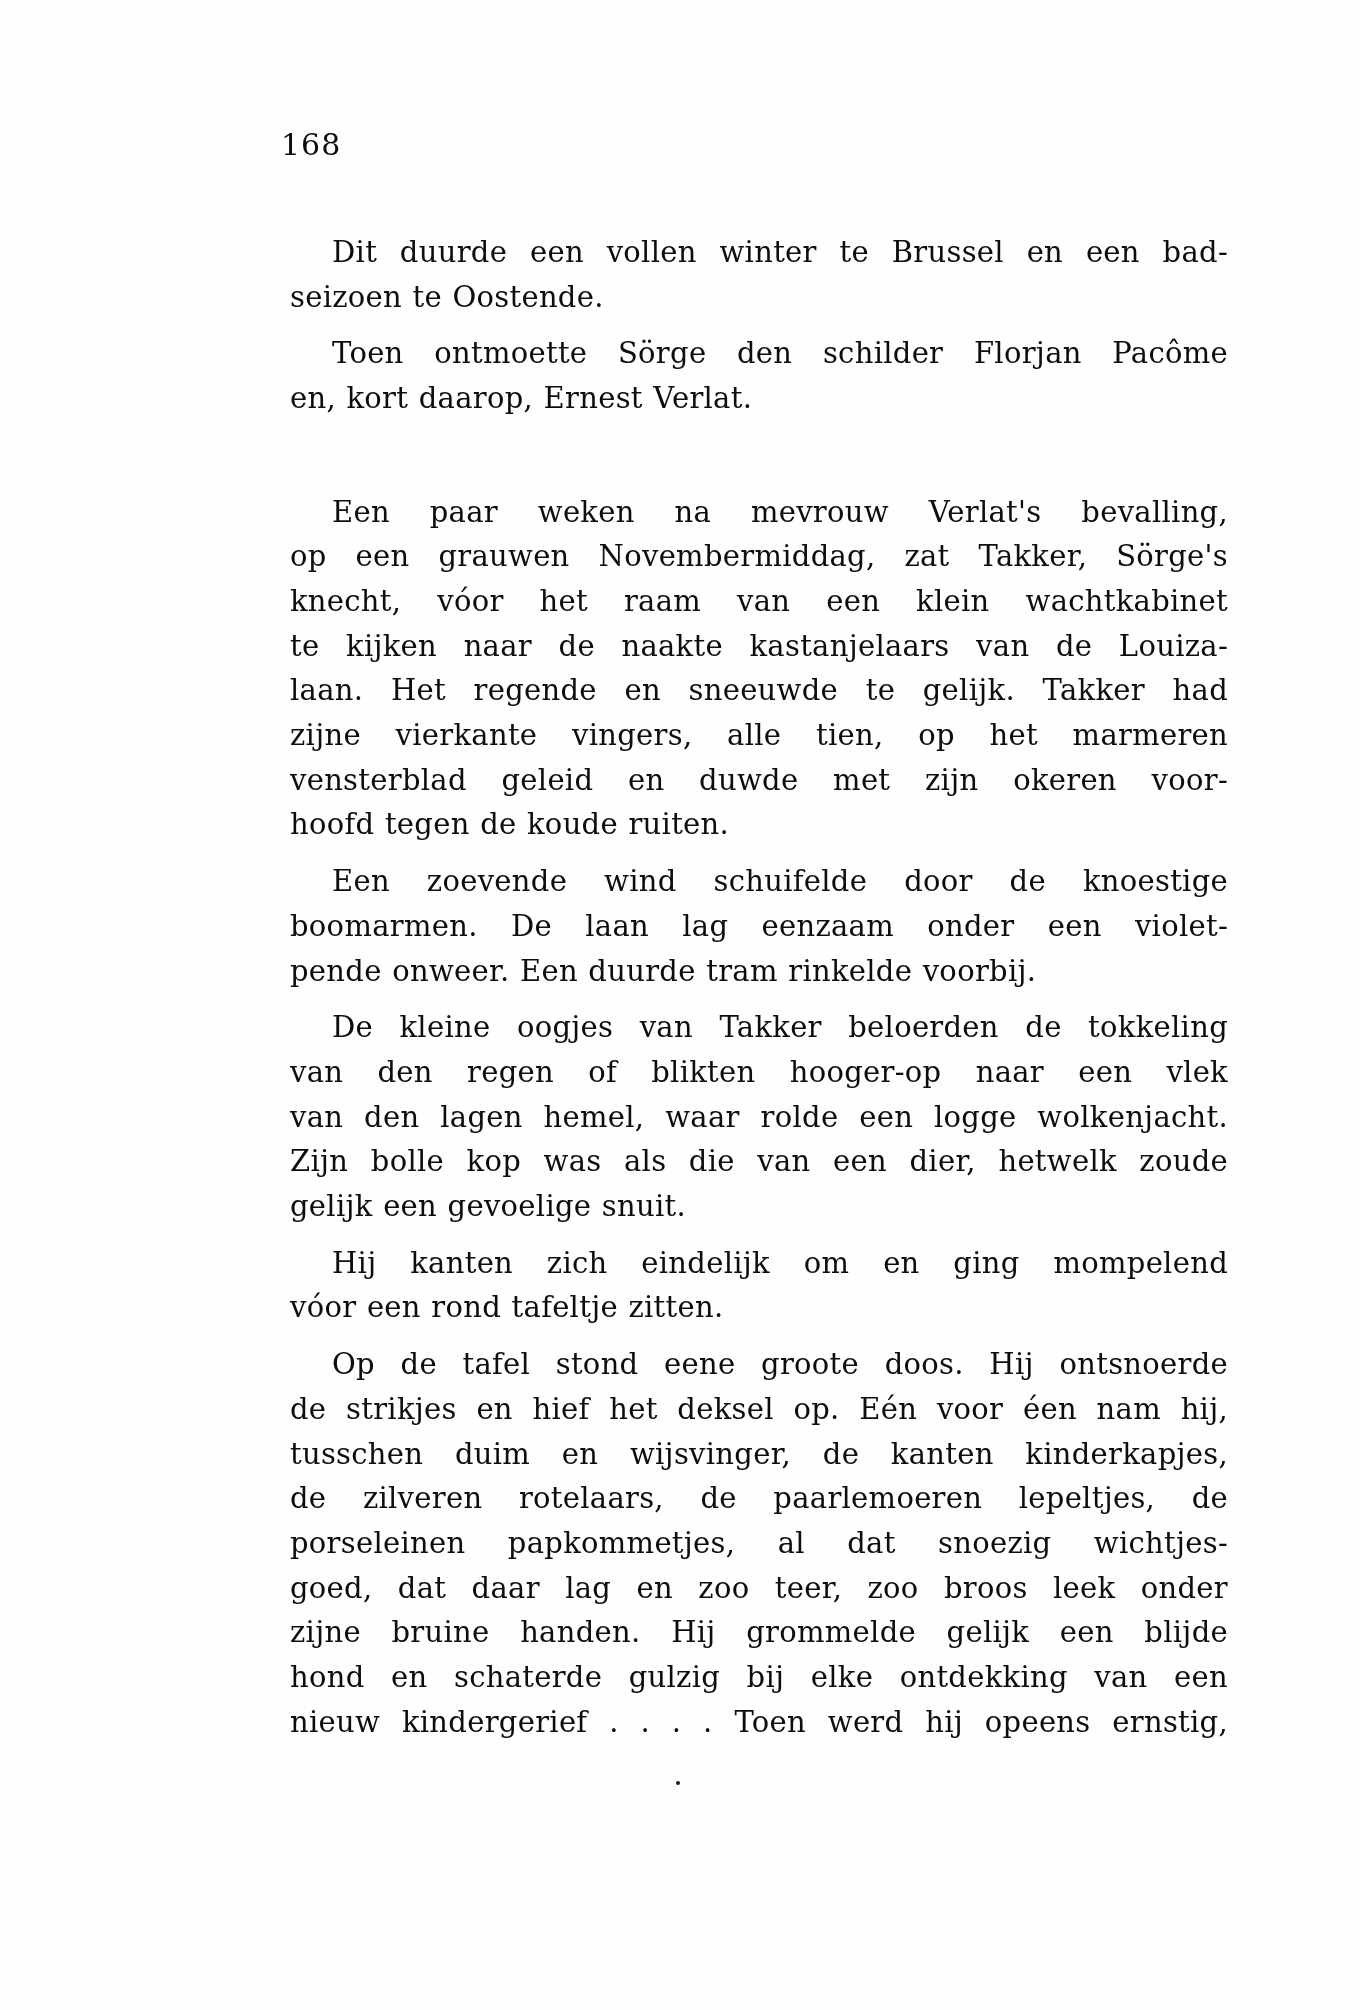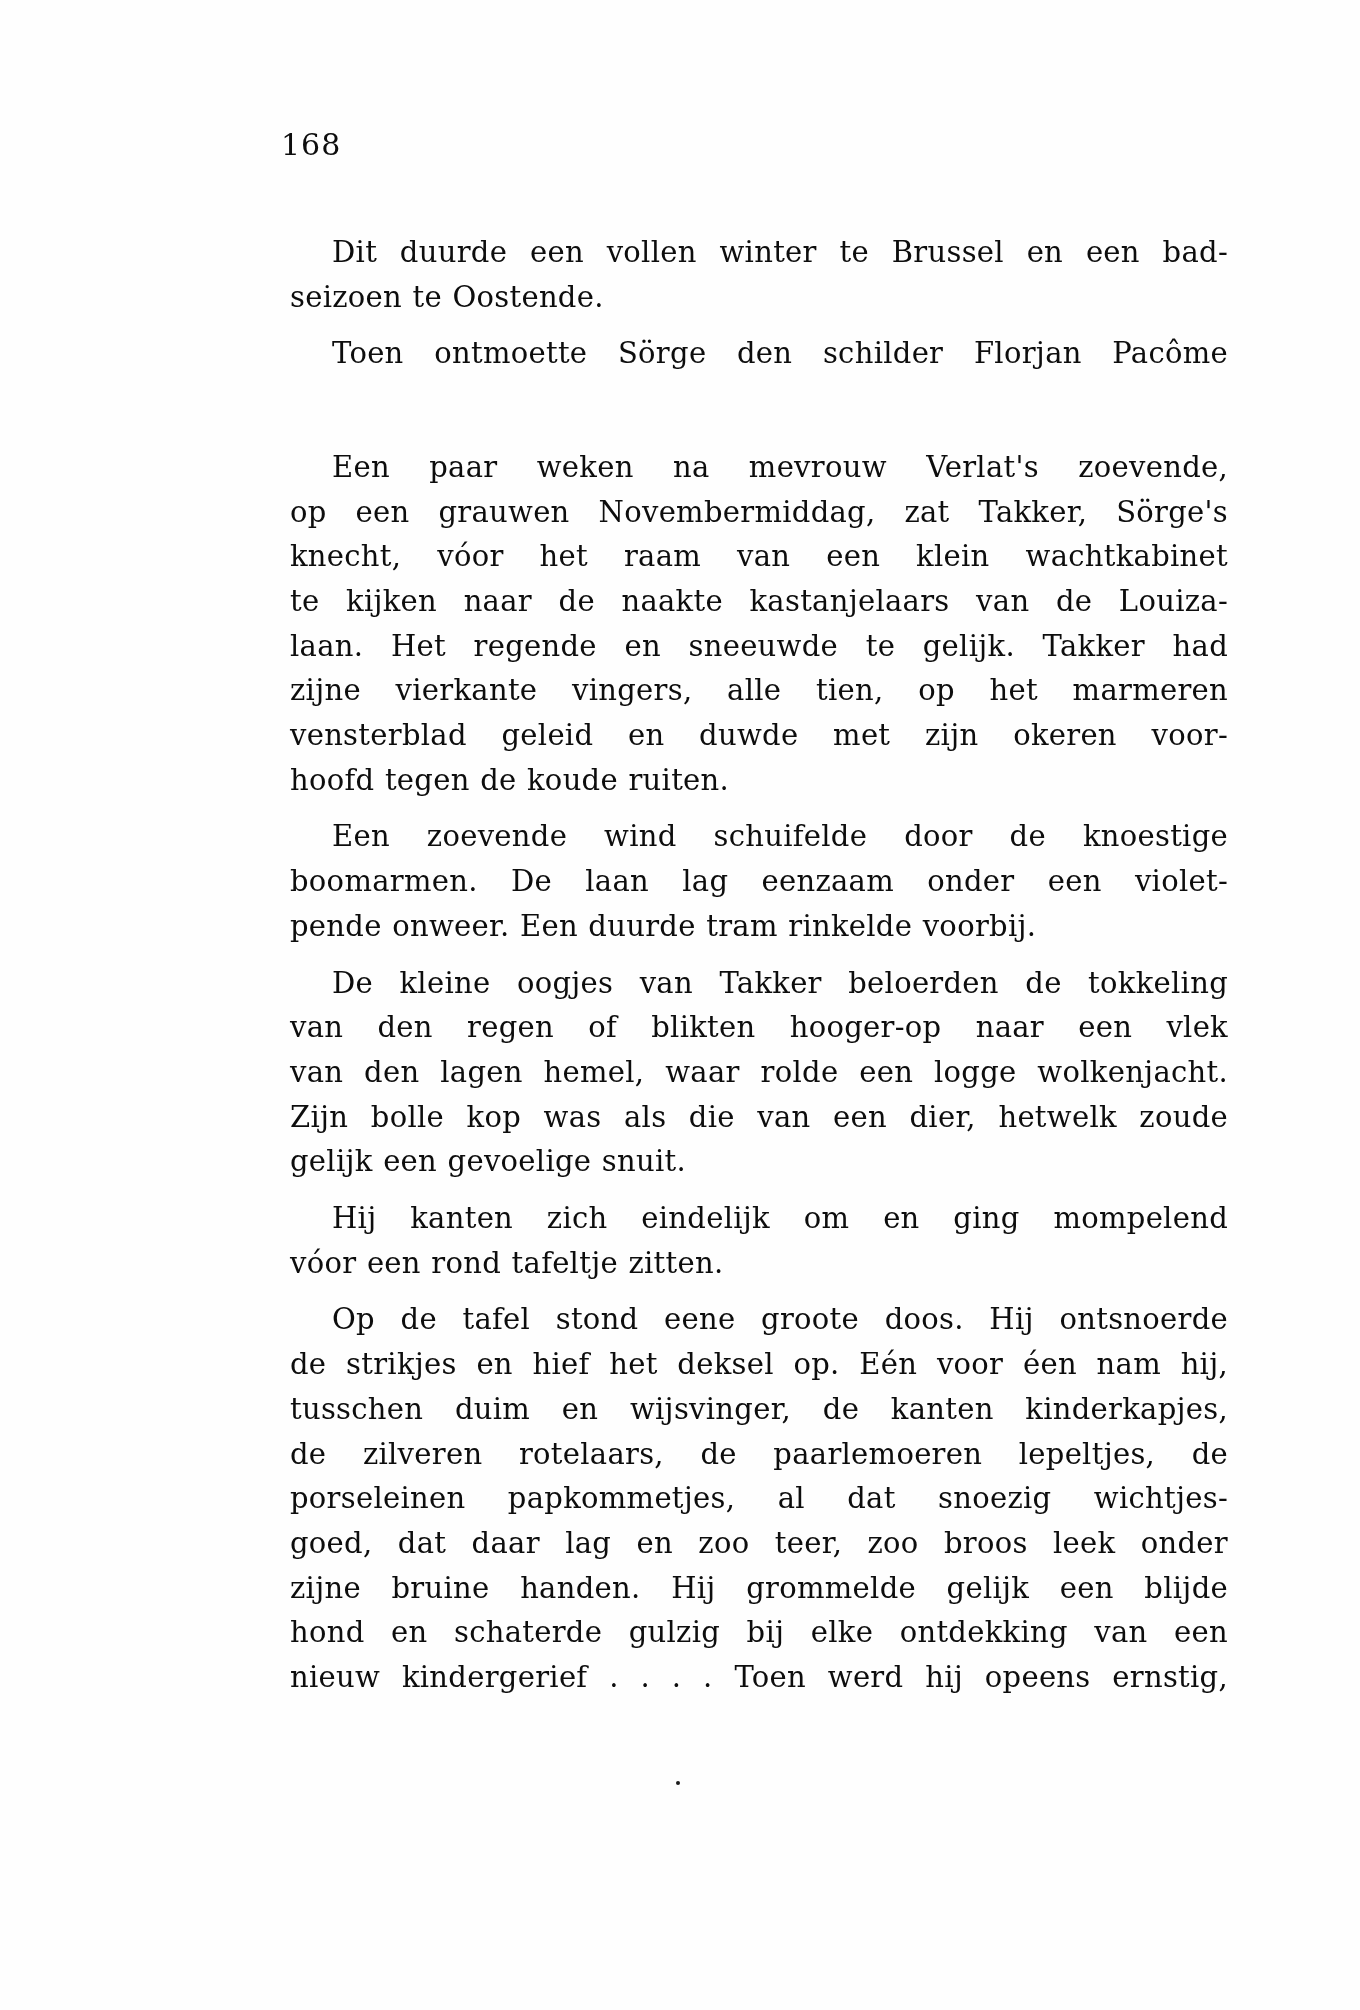--- a/index.html
+++ b/index.html
@@ -66,24 +66,25 @@
 
 <div class="page">
   <div class="page-number">168</div>
   <div class="text-block">
       <div class="paragraph">
         <div class="line first">Dit duurde een vollen winter te Brussel en een bad-</div>
         <div class="line para-end">seizoen te Oostende.</div>
       </div>
       <div class="paragraph">
         <div class="line first">Toen ontmoette Sörge den schilder Florjan Pacôme</div>
+        <div class="line para-end">en, kort daarop, Ernest Verlat.</div>
       </div>
       <div class="line-spacer"></div>
       <div class="paragraph">
-        <div class="line first">Een paar weken na mevrouw Verlat's zoevende,</div>
+        <div class="line first">Een paar weken na mevrouw Verlat's bevalling,</div>
         <div class="line">op een grauwen Novembermiddag, zat Takker, Sörge's</div>
         <div class="line">knecht, vóor het raam van een klein wachtkabinet</div>
         <div class="line">te kijken naar de naakte kastanjelaars van de Louiza-</div>
         <div class="line">laan. Het regende en sneeuwde te gelijk. Takker had</div>
         <div class="line">zijne vierkante vingers, alle tien, op het marmeren</div>
         <div class="line">vensterblad geleid en duwde met zijn okeren voor-</div>
         <div class="line para-end">hoofd tegen de koude ruiten.</div>
       </div>
       <div class="paragraph">
         <div class="line first">Een zoevende wind schuifelde door de knoestige</div>

